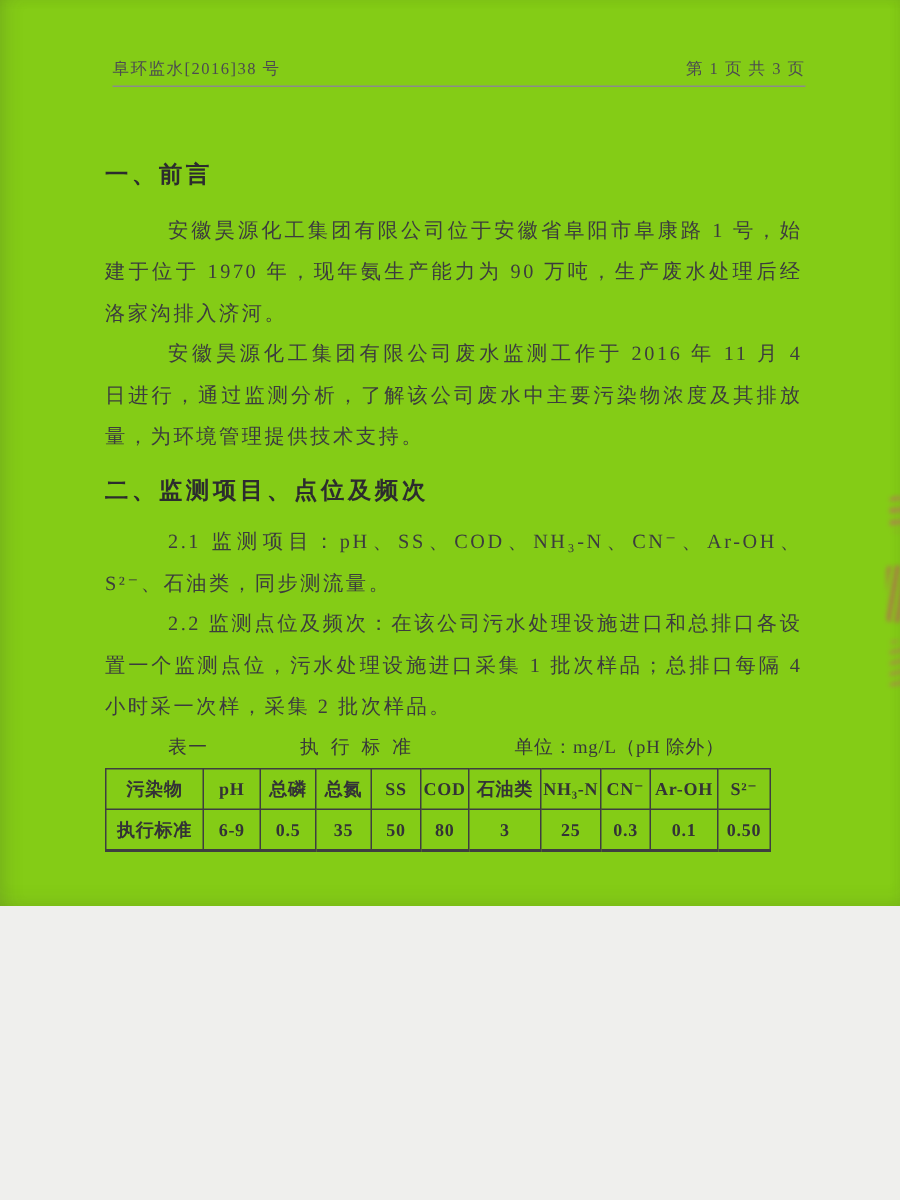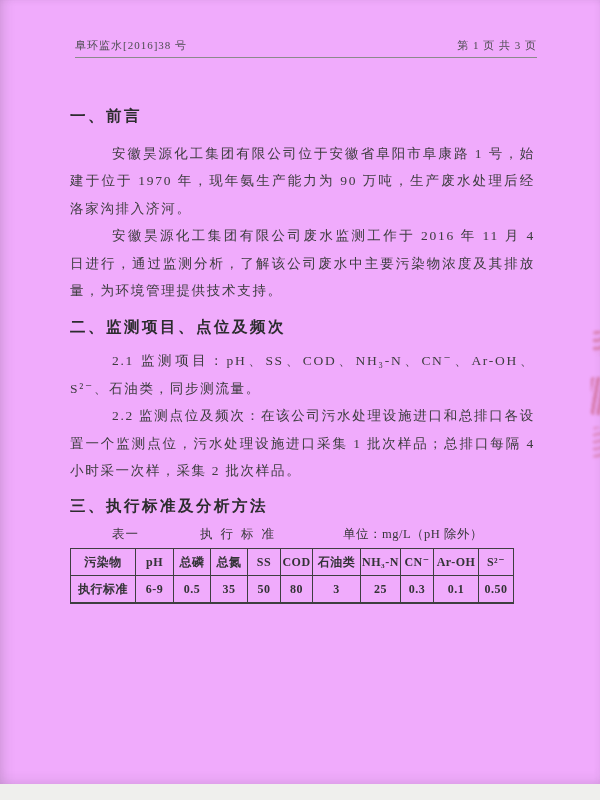--- a/index.html
+++ b/index.html
@@ -4,22 +4,22 @@
 <style>
   * { box-sizing: border-box; }
   html, body { margin: 0; padding: 0; }
   body {
     width: 600px; height: 800px;
     font-family: "Liberation Serif", "DejaVu Serif", serif;
     background: #efefed;
   }
   .scan-page {
     position: relative;
-    width: 600px; height: 784px;
-    background: #f0abfc;
+    width: 600px; height: 604px;
+    background: #84cc16;
     overflow: hidden;
     box-shadow:
       inset 10px 0 14px -9px rgba(60,60,60,0.22),
       inset 0 -10px 14px -9px rgba(60,60,60,0.12),
       inset -5px 0 10px -7px rgba(60,60,60,0.10),
       inset 0 6px 10px -8px rgba(60,60,60,0.08);
   }
 
   
   .doc-header {
@@ -117,21 +117,20 @@
   <div class="content">
 
     <h2 class="section-title st-1">一、前言</h2>
     <p class="body-para">安徽昊源化工集团有限公司位于安徽省阜阳市阜康路 1 号，始建于位于 1970 年，现年氨生产能力为 90 万吨，生产废水处理后经洛家沟排入济河。</p>
     <p class="body-para">安徽昊源化工集团有限公司废水监测工作于 2016 年 11 月 4 日进行，通过监测分析，了解该公司废水中主要污染物浓度及其排放量，为环境管理提供技术支持。</p>
 
     <h2 class="section-title st-2">二、监测项目、点位及频次</h2>
     <p class="body-para">2.1 监测项目：pH、SS、COD、NH₃-N、CN⁻、Ar-OH、S²⁻、石油类，同步测流量。</p>
     <p class="body-para">2.2 监测点位及频次：在该公司污水处理设施进口和总排口各设置一个监测点位，污水处理设施进口采集 1 批次样品；总排口每隔 4 小时采一次样，采集 2 批次样品。</p>
 
-    <h2 class="section-title st-3">三、执行标准及分析方法</h2>
 
     <div class="table-block">
       <div class="table-caption">
         <span class="tc-label">表一</span>
         <span class="tc-title">执行标准</span>
         <span class="tc-unit">单位：mg/L（pH 除外）</span>
       </div>
       <table class="std-table">
         <colgroup>
           <col style="width:65px">

